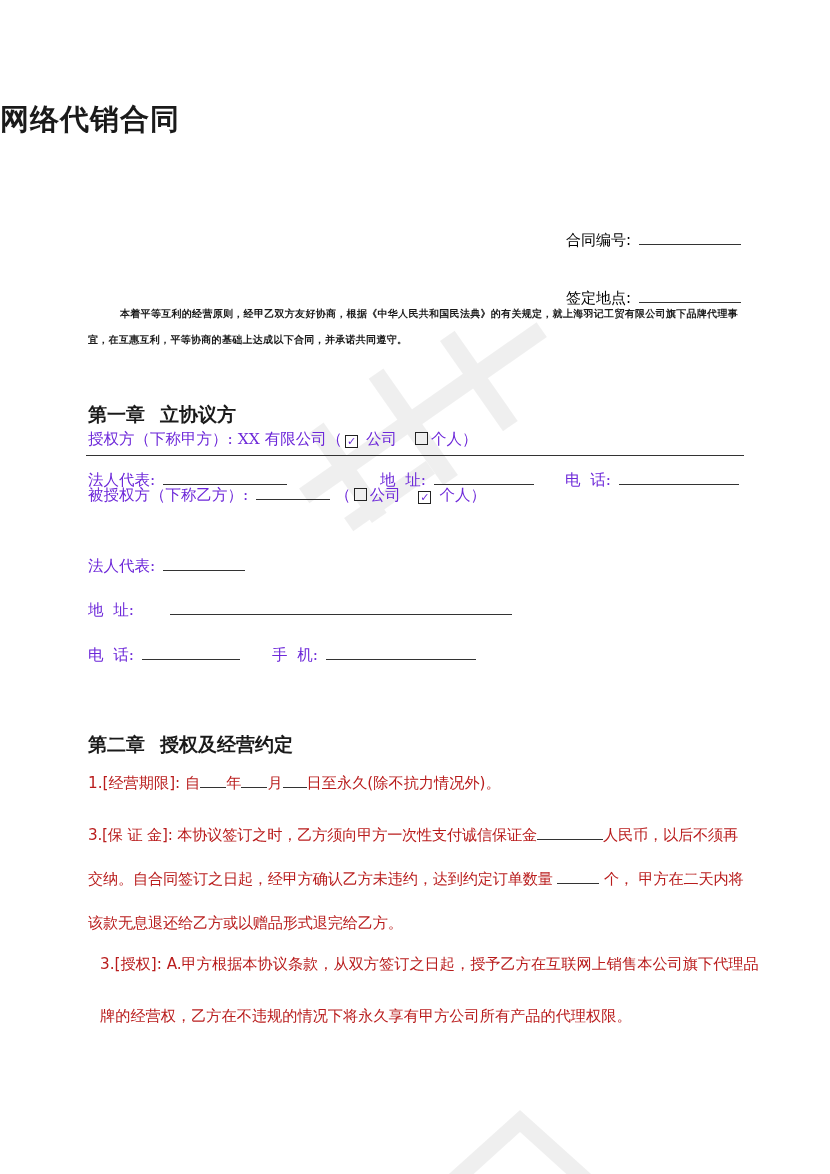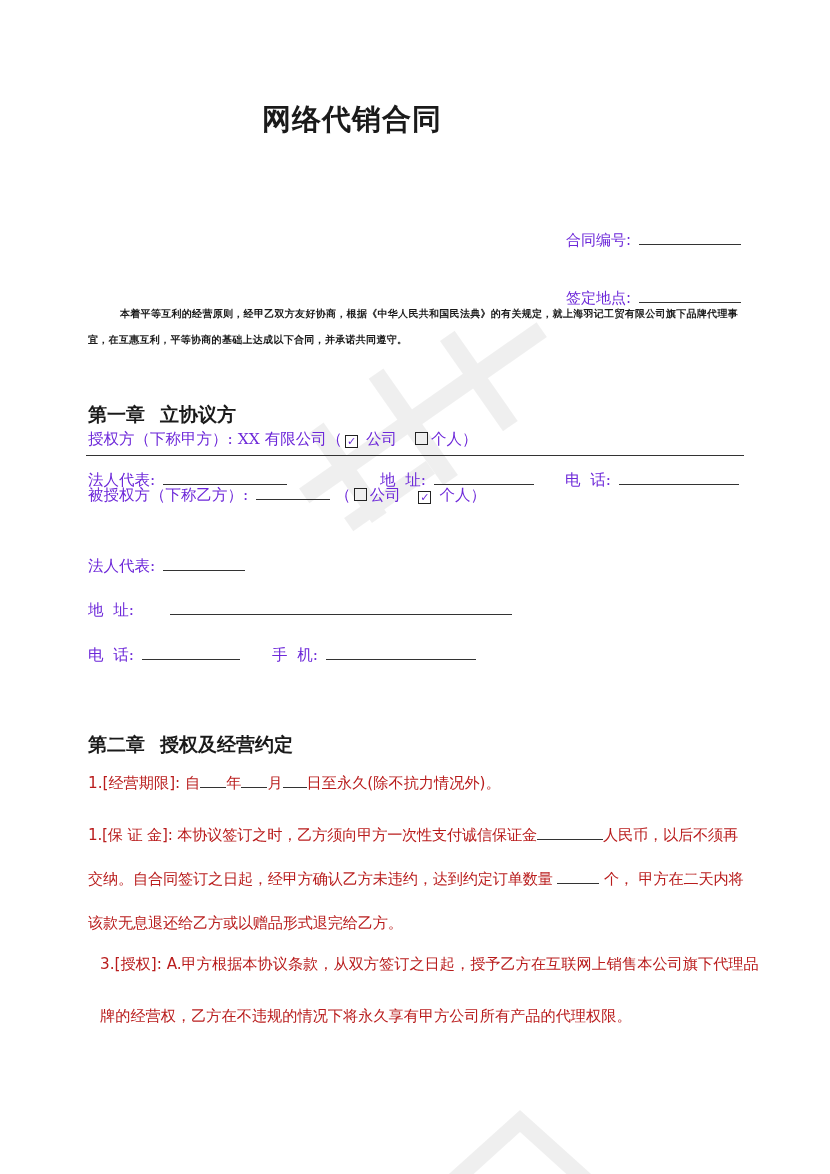--- a/index.html
+++ b/index.html
@@ -1,20 +1,20 @@
 <!DOCTYPE html>
 <html><head>
 <meta charset="utf-8">
 <style>
   html, body { margin: 0; padding: 0; background: #ffffff; }
   body { width: 830px; height: 1174px; position: relative; overflow: hidden;
          font-family: "DejaVu Serif", "Liberation Serif", serif; color: #1a1a1a; }
   .abs { position: absolute; white-space: nowrap; }
-  .title { left: 0; width: 704px; top: 100px; text-align: center; font-size: 29px; font-weight: bold; letter-spacing: 1px; }
-  .meta { font-size: 15px; font-family: "DejaVu Sans", sans-serif; color: #6d28d9; }
+  .title { left: 0; width: 704px; top: 100px; text-align: left; font-size: 29px; font-weight: bold; letter-spacing: 1px; }
+  .meta { font-size: 15px; font-family: "DejaVu Sans", sans-serif; color: #000000; }
   .blank { display: inline-block; border-bottom: 1.3px solid #333; height: 14px; vertical-align: baseline; margin-left: 8px; }
   .intro { left: 88px; width: 660px; top: 301px; font-size: 10px; font-weight: bold; line-height: 26px; white-space: normal; text-indent: 32px; letter-spacing: 0.3px; }
   .chap { font-size: 19px; font-weight: bold; }
   .chap .num { display: inline-block; width: 72px; }
   .row { font-size: 15.5px; color: #6d28d9; }
   .hr { left: 86px; width: 658px; top: 455px; border-top: 1.6px solid #333; height: 0; }
   .cb { display: inline-block; width: 11px; height: 11px; border: 1.2px solid #222; vertical-align: -1px; margin: 0 3px; position: relative; font-size: 11px; line-height: 11px; text-align: center; font-family: "DejaVu Sans", sans-serif; }
   .clause { left: 88px; width: 660px; font-size: 15.2px; font-family: "DejaVu Sans", sans-serif; color: #b91c1c; line-height: 34px; white-space: normal; }
   .u { display: inline-block; border-bottom: 1.2px solid #333; height: 14px; }
   .watermark { position: absolute; left: 270px; top: 300px; width: 330px; height: 260px; pointer-events: none; opacity: 0.06; }
@@ -94,16 +94,16 @@
 
 <div class="abs chap" style="left:88px; top:732px;">
   <span class="num">第二章</span><span>授权及经营约定</span>
 </div>
 
 <div class="abs clause" style="top:766px;">
   <span>1.[经营期限]:  自</span><span class="u" style="width:26px;"></span><span>年</span><span class="u" style="width:26px;"></span><span>月</span><span class="u" style="width:24px;"></span><span>日至永久(除不抗力情况外)。</span>
 </div>
 
 <div class="abs clause" style="top:813px; line-height:44px; letter-spacing:-0.2px;">
-  <span>1.[保 证 金]: 本协议签订之时，乙方须向甲方一次性支付诚信保证金</span><span class="u" style="width:66px;"></span><span>人民币，以后不须再交纳。自合同签订之日起，经甲方确认乙方未违约，达到约定订单数量 </span><span class="u" style="width:42px;"></span><span> 个，  甲方在二天内将该款无息退还给乙方或以赠品形式退完给乙方。</span>
+  <span>3.[保 证 金]: 本协议签订之时，乙方须向甲方一次性支付诚信保证金</span><span class="u" style="width:66px;"></span><span>人民币，以后不须再交纳。自合同签订之日起，经甲方确认乙方未违约，达到约定订单数量 </span><span class="u" style="width:42px;"></span><span> 个，  甲方在二天内将该款无息退还给乙方或以赠品形式退完给乙方。</span>
 </div>
 
 <div class="abs clause" style="top:938px; line-height:52px;margin-left:12px;">3.[授权]: A.甲方根据本协议条款，从双方签订之日起，授予乙方在互联网上销售本公司旗下代理品牌的经营权，乙方在不违规的情况下将永久享有甲方公司所有产品的代理权限。</div>
 
 </body></html>

